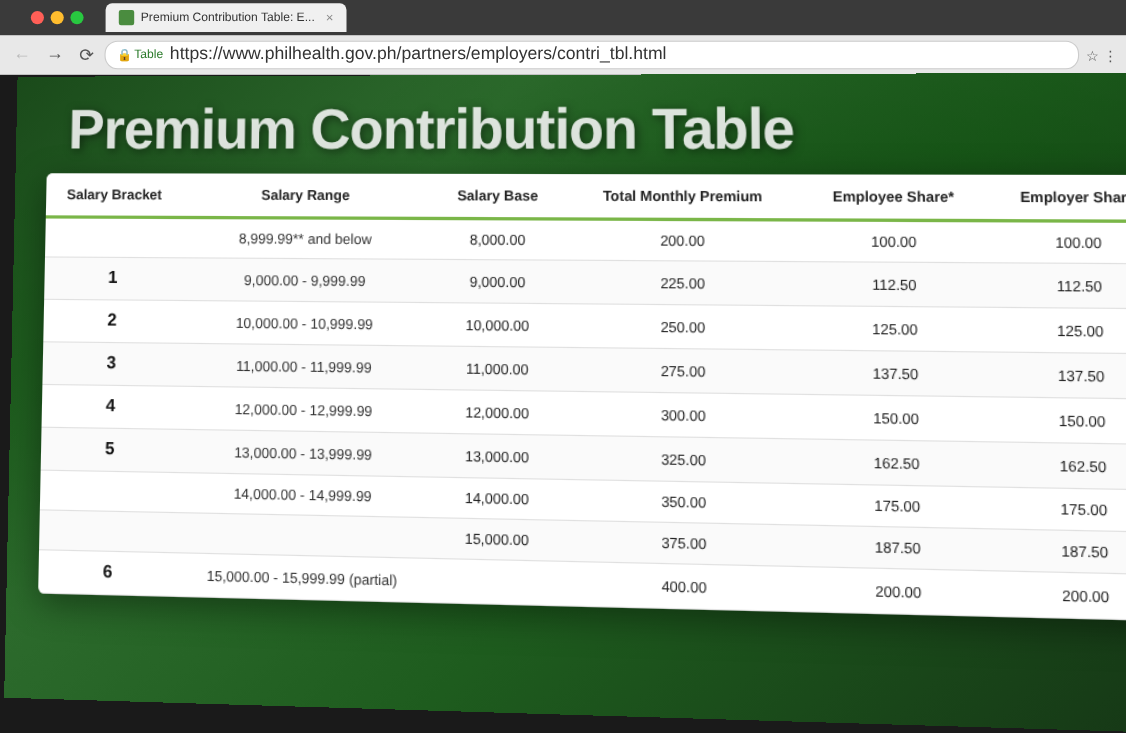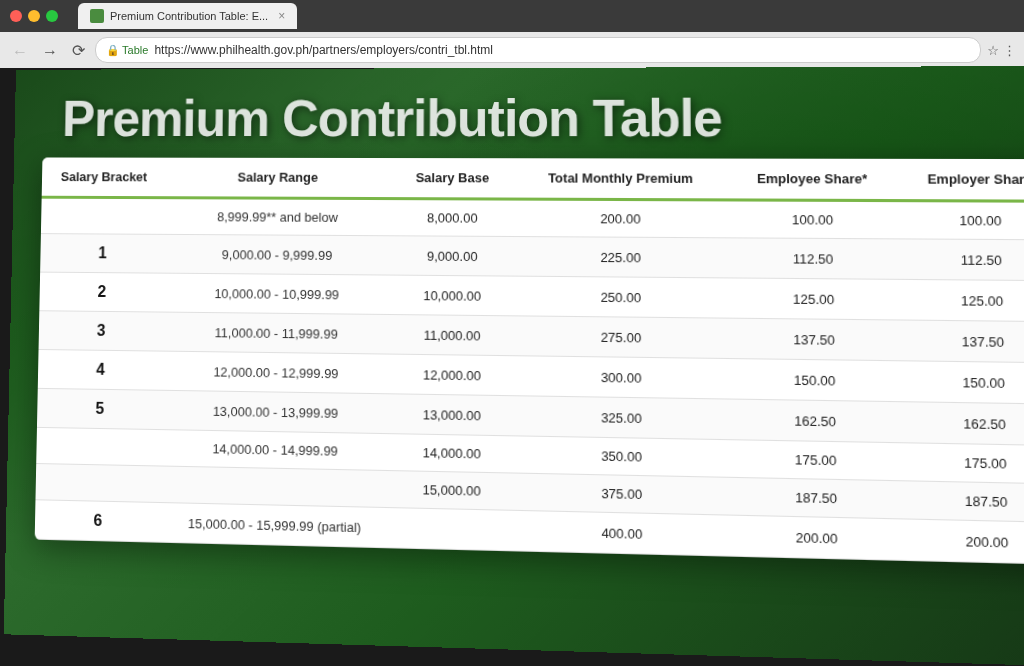--- a/index.html
+++ b/index.html
@@ -14,21 +14,21 @@
 
     
     .browser-chrome {
       background: #2c2c2c;
       width: 100%;
     }
 
     .title-bar {
       display: flex;
       align-items: center;
-      padding: 6px 10px;
+      padding: 6px 28px;
       background: #3a3a3a;
       height: 32px;
     }
 
     .traffic-lights {
       display: flex;
       gap: 6px;
       margin-right: 12px;
     }
 
@@ -114,21 +114,21 @@
     .secure-badge {
       color: #2a7a2a;
       font-size: 11px;
       margin-right: 6px;
       display: flex;
       align-items: center;
       gap: 2px;
     }
 
     .url-text {
-      font-size: 12px;
+      font-size: 16px;
       color: #333;
     }
 
     .nav-icons {
       display: flex;
       gap: 4px;
       font-size: 13px;
       color: #555;
     }
 

